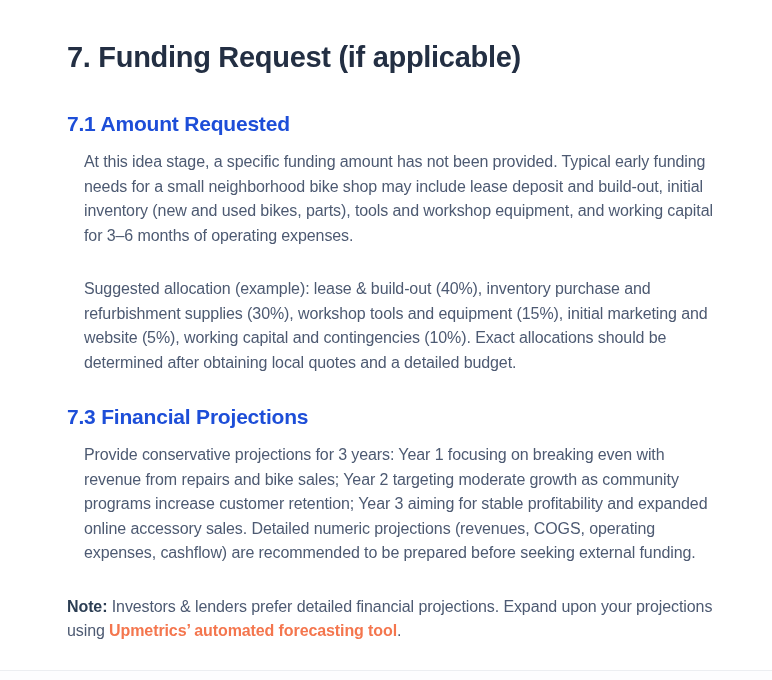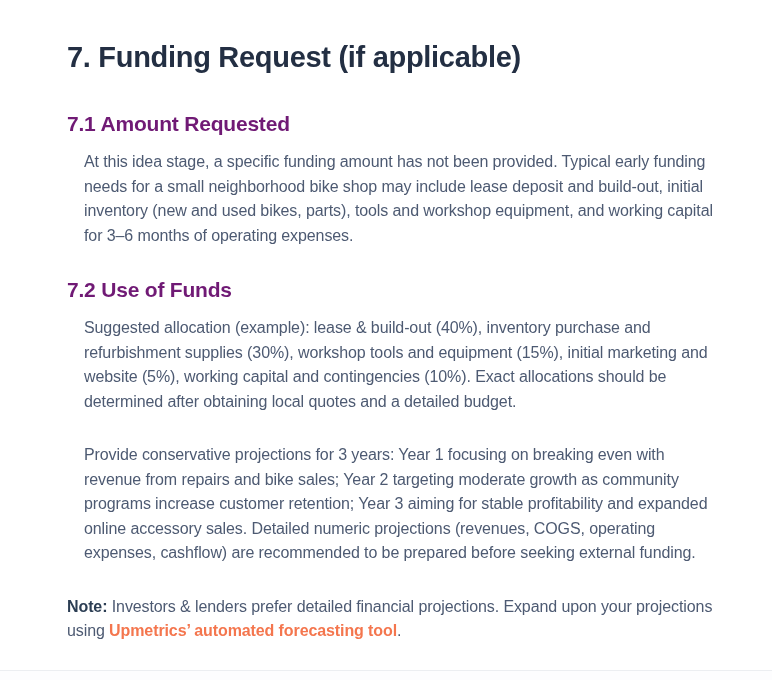--- a/index.html
+++ b/index.html
@@ -21,21 +21,21 @@
     font-size: 29px;
     font-weight: 800;
     color: #232f43;
     letter-spacing: -0.3px;
     margin: 4px 0 36px 0;
     line-height: 1.2;
   }
   h2.section-heading {
     font-size: 21px;
     font-weight: 700;
-    color: #701a75;
+    color: #1d4ed8;
     letter-spacing: -0.2px;
     margin: 0 0 13px 0;
     line-height: 1.25;
   }
   p.body-text {
     font-size: 16px;
     line-height: 24.5px;
     color: #4d5a72;
     letter-spacing: -0.1px;
     max-width: 652px;
@@ -76,25 +76,25 @@
 <div class="page">
 
   <h1 class="doc-title">7. Funding Request (if applicable)</h1>
 
   <section>
     <h2 class="section-heading">7.1 Amount Requested</h2>
     <p class="body-text">At this idea stage, a specific funding amount has not been provided. Typical early funding needs for a small neighborhood bike shop may include lease deposit and build-out, initial inventory (new and used bikes, parts), tools and workshop equipment, and working capital for 3–6 months of operating expenses.</p>
   </section>
 
   <section>
-    <h2 class="section-heading">7.2 Use of Funds</h2>
     <p class="body-text">Suggested allocation (example): lease &amp; build-out (40%), inventory purchase and refurbishment supplies (30%), workshop tools and equipment (15%), initial marketing and website (5%), working capital and contingencies (10%). Exact allocations should be determined after obtaining local quotes and a detailed budget.</p>
   </section>
 
   <section>
+    <h2 class="section-heading">7.3 Financial Projections</h2>
     <p class="body-text">Provide conservative projections for 3 years: Year 1 focusing on breaking even with revenue from repairs and bike sales; Year 2 targeting moderate growth as community programs increase customer retention; Year 3 aiming for stable profitability and expanded online accessory sales. Detailed numeric projections (revenues, COGS, operating expenses, cashflow) are recommended to be prepared before seeking external funding.</p>
   </section>
 
   <p class="note-paragraph"><span class="note-label">Note:</span><span> Investors &amp; lenders prefer detailed financial projections. Expand upon your projections using </span><a class="note-link">Upmetrics’ automated forecasting tool</a><span>.</span></p>
 
   <div class="bottom-divider"></div>
 
 </div>
 
 </body></html>

